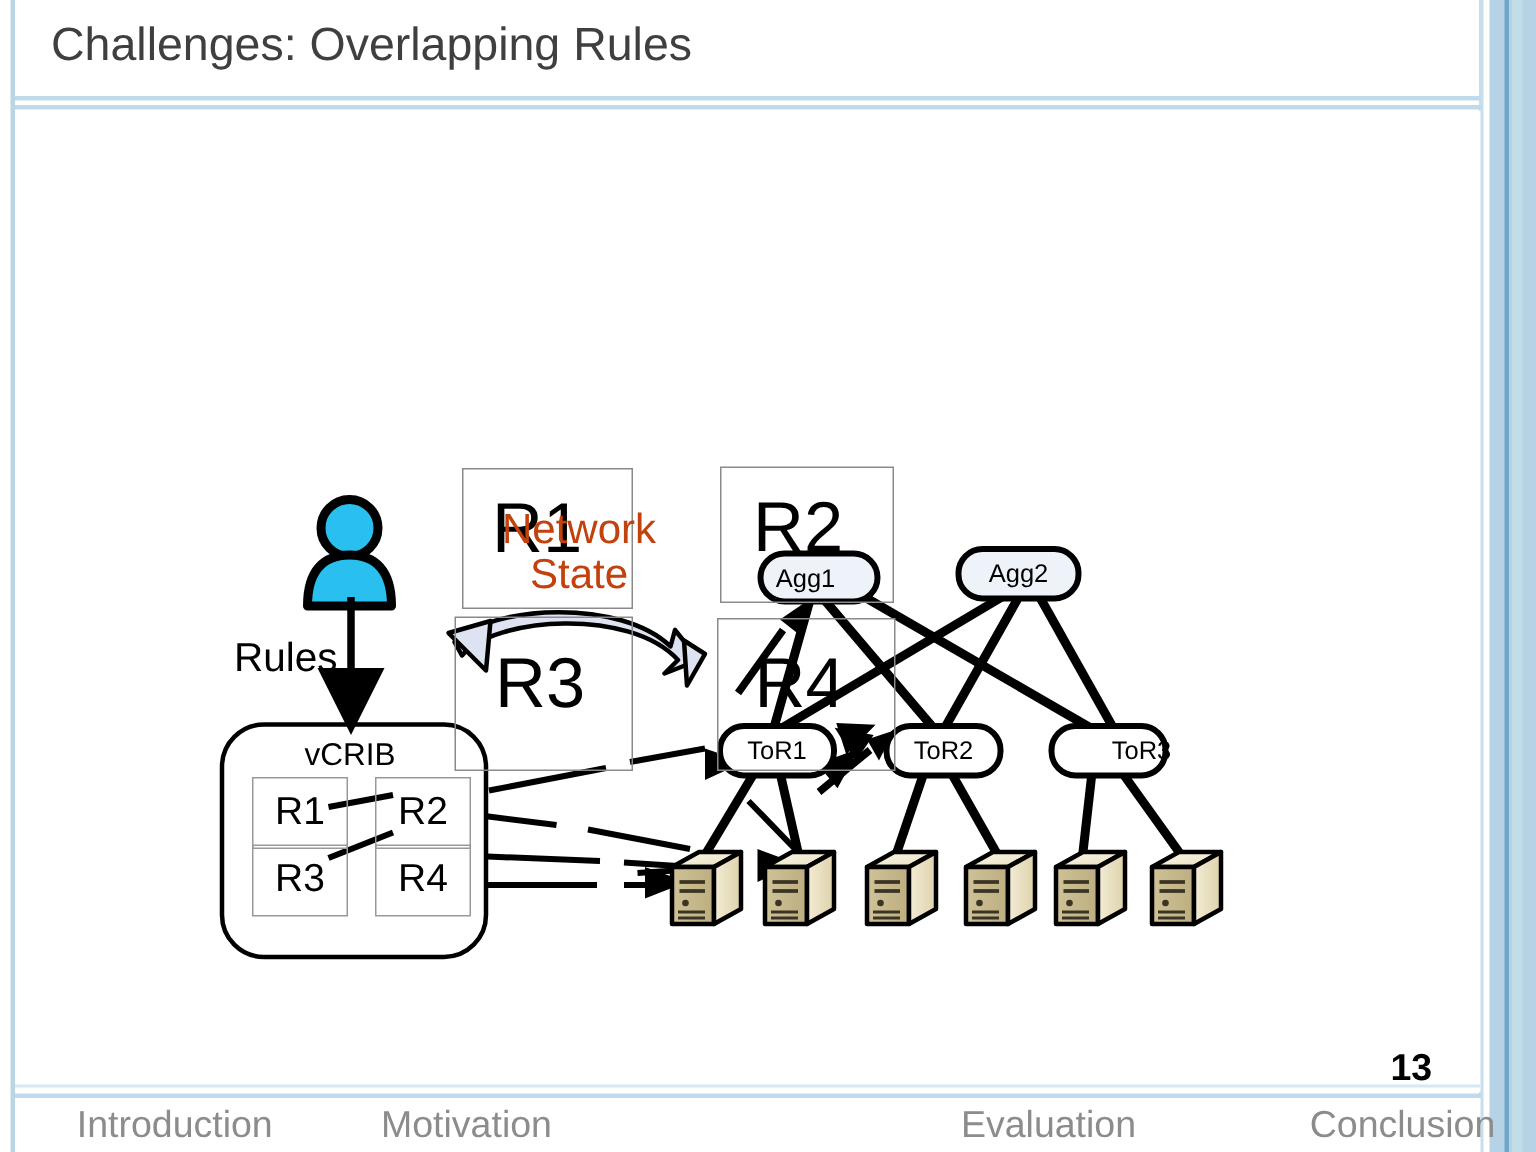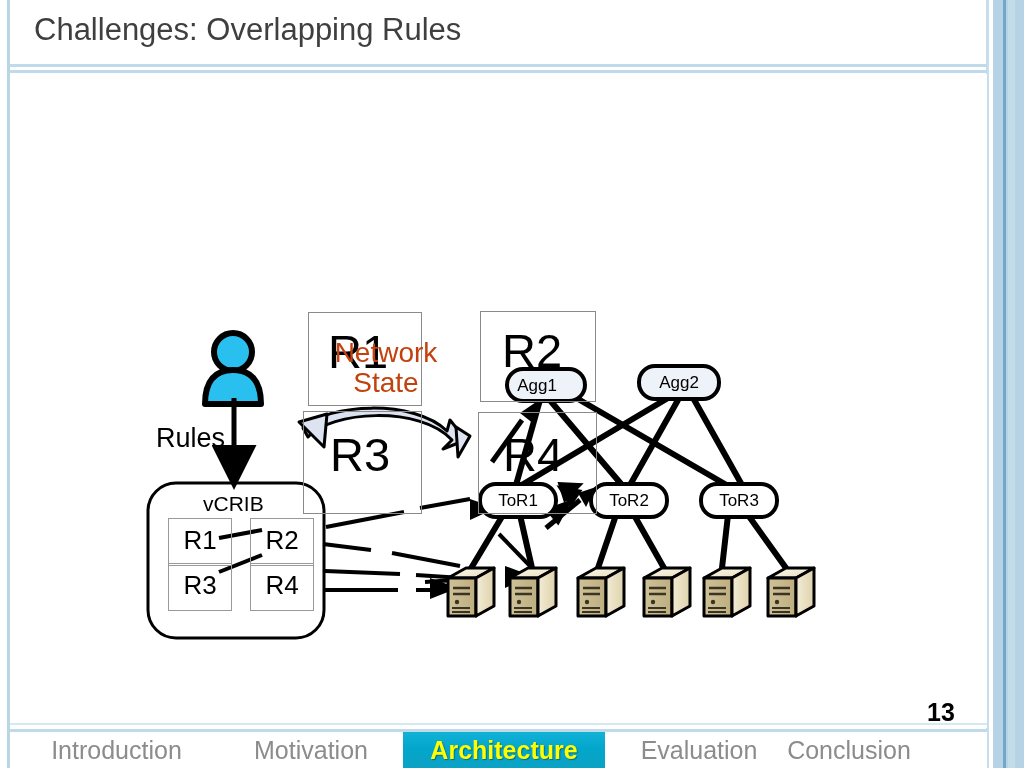--- a/index.html
+++ b/index.html
@@ -306,28 +306,27 @@
     </div>
     <div class="minibox" style="left:250px;top:563px;width:62px;height:46px;">
       <div class="minilabel">R4</div>
     </div>
 
     <div class="nodelabel" style="left:507px;top:376px;width:60px;">Agg1</div>
     <div class="nodelabel" style="left:639px;top:373px;width:80px;">Agg2</div>
 
     <div class="nodelabel" style="left:480px;top:491px;width:76px;">ToR1</div>
     <div class="nodelabel" style="left:591px;top:491px;width:76px;">ToR2</div>
-    <div class="nodelabel" style="left:701px;top:491px;width:76px;">ToR3</div>
+    <div class="nodelabel" style="left:701px;top:491px;width:76px;padding-left:22px;">ToR3</div>
   </div>
 
   <div class="pagenum">13</div>
 
   <div class="nav-rule2"></div>
   <div class="nav-rule"></div>
   <div class="navbar">
     <div class="navitem" style="left:216px;width:170px;">Motivation</div>
     <div class="navitem" style="left:14px;width:185px;">Introduction</div>
-    <div class="navitem active" style="left:393px;width:202px;">Architecture</div>
     <div class="navitem" style="left:606px;width:166px;">Evaluation</div>
-    <div class="navitem" style="left:754px;width:170px;">Conclusion</div>
+    <div class="navitem" style="left:840px;width:170px;">Conclusion</div>
   </div>
 
 </div>
 
 </body></html>

